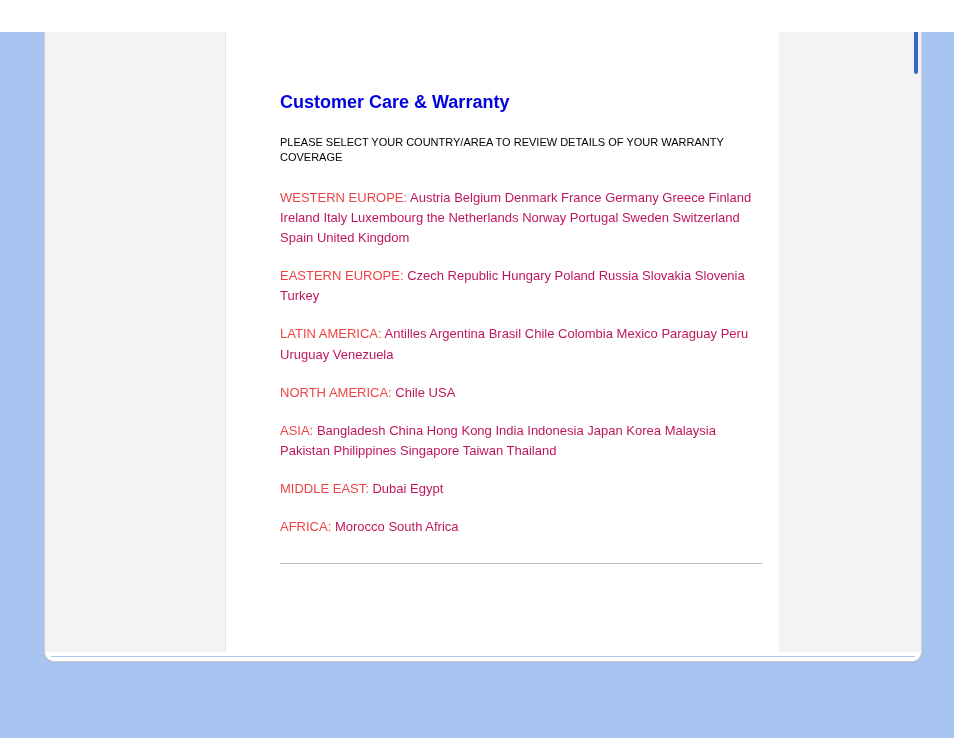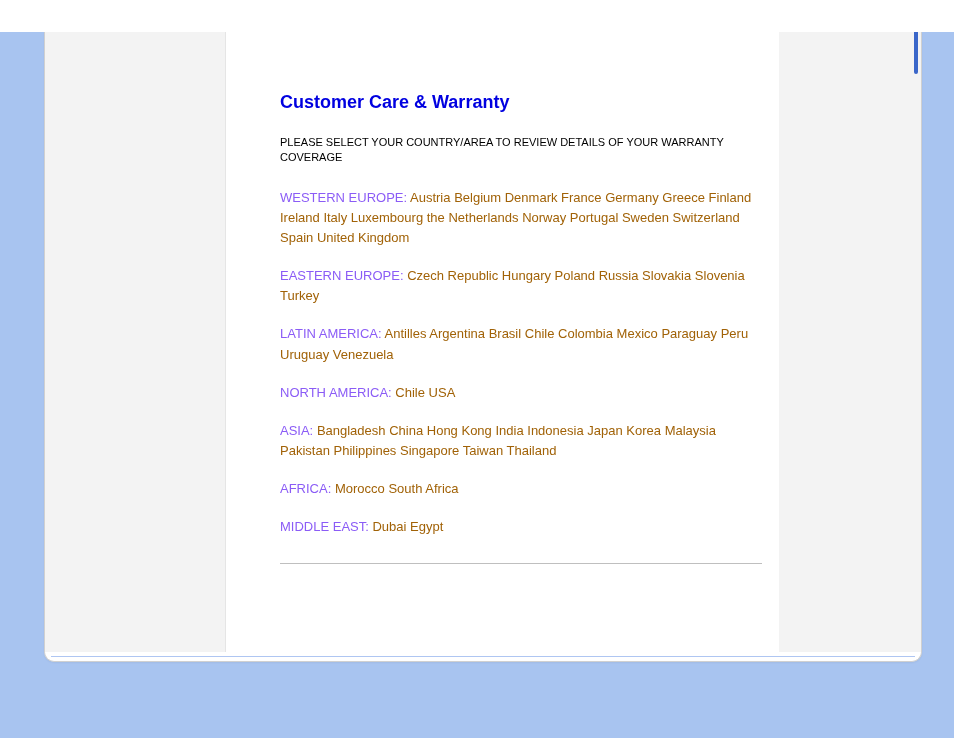--- a/index.html
+++ b/index.html
@@ -87,24 +87,24 @@
     line-height: 1.4;
     margin-bottom: 22px;
     max-width: 470px;
   }
   .region-block {
     margin-bottom: 18px;
     line-height: 1.55;
     max-width: 510px;
   }
   .region-label {
-    color: #8b5cf6;
+    color: #ef4444;
   }
   a.country {
-    color: #a16207;
+    color: #be185d;
     text-decoration: none;
     cursor: pointer;
   }
   .sep { color: #0000e0; }
   hr.content-rule {
     margin-top: 26px;
     border: none;
     border-top: 1px solid #bfbfbf;
     max-width: 510px;
   }
@@ -120,22 +120,22 @@
     <div class="page-main">
       <h1 class="title">Customer Care &amp; Warranty</h1>
       <p class="instruct">PLEASE SELECT YOUR COUNTRY/AREA TO REVIEW DETAILS OF YOUR WARRANTY COVERAGE</p>
 
       <div id="regions">
           <div class="region-block"><span class="region-label">WESTERN EUROPE:</span> <a class="country" href="#">Austria</a><span class="sep">  </span><a class="country" href="#">Belgium</a><span class="sep">  </span><a class="country" href="#">Denmark</a><span class="sep">  </span><a class="country" href="#">France</a><span class="sep">  </span><a class="country" href="#">Germany</a><span class="sep">  </span><a class="country" href="#">Greece</a><span class="sep">  </span><a class="country" href="#">Finland</a><span class="sep">  </span><a class="country" href="#">Ireland</a><span class="sep">  </span><a class="country" href="#">Italy</a><span class="sep">  </span><a class="country" href="#">Luxembourg</a><span class="sep">  </span><a class="country" href="#">the Netherlands</a><span class="sep">  </span><a class="country" href="#">Norway</a><span class="sep">  </span><a class="country" href="#">Portugal</a><span class="sep">  </span><a class="country" href="#">Sweden</a><span class="sep">  </span><a class="country" href="#">Switzerland</a><span class="sep">  </span><a class="country" href="#">Spain</a><span class="sep">  </span><a class="country" href="#">United Kingdom</a></div>
           <div class="region-block"><span class="region-label">EASTERN EUROPE:</span> <a class="country" href="#">Czech Republic</a><span class="sep">  </span><a class="country" href="#">Hungary</a><span class="sep">  </span><a class="country" href="#">Poland</a><span class="sep">  </span><a class="country" href="#">Russia</a><span class="sep">  </span><a class="country" href="#">Slovakia</a><span class="sep">  </span><a class="country" href="#">Slovenia</a><span class="sep">  </span><a class="country" href="#">Turkey</a></div>
           <div class="region-block"><span class="region-label">LATIN AMERICA:</span> <a class="country" href="#">Antilles</a><span class="sep">  </span><a class="country" href="#">Argentina</a><span class="sep">  </span><a class="country" href="#">Brasil</a><span class="sep">  </span><a class="country" href="#">Chile</a><span class="sep">  </span><a class="country" href="#">Colombia</a><span class="sep">  </span><a class="country" href="#">Mexico</a><span class="sep">  </span><a class="country" href="#">Paraguay</a><span class="sep">  </span><a class="country" href="#">Peru</a><span class="sep">  </span><a class="country" href="#">Uruguay</a><span class="sep">  </span><a class="country" href="#">Venezuela</a></div>
           <div class="region-block"><span class="region-label">NORTH AMERICA:</span> <a class="country" href="#">Chile</a><span class="sep">  </span><a class="country" href="#">USA</a></div>
           <div class="region-block"><span class="region-label">ASIA:</span> <a class="country" href="#">Bangladesh</a><span class="sep">  </span><a class="country" href="#">China</a><span class="sep">  </span><a class="country" href="#">Hong Kong</a><span class="sep">  </span><a class="country" href="#">India</a><span class="sep">  </span><a class="country" href="#">Indonesia</a><span class="sep">  </span><a class="country" href="#">Japan</a><span class="sep">  </span><a class="country" href="#">Korea</a><span class="sep">  </span><a class="country" href="#">Malaysia</a><span class="sep">  </span><a class="country" href="#">Pakistan</a><span class="sep">  </span><a class="country" href="#">Philippines</a><span class="sep">  </span><a class="country" href="#">Singapore</a><span class="sep">  </span><a class="country" href="#">Taiwan</a><span class="sep">  </span><a class="country" href="#">Thailand</a></div>
+          <div class="region-block"><span class="region-label">MIDDLE EAST:</span> <a class="country" href="#">Dubai</a><span class="sep">  </span><a class="country" href="#">Egypt</a></div>
           <div class="region-block"><span class="region-label">AFRICA:</span> <a class="country" href="#">Morocco</a><span class="sep">  </span><a class="country" href="#">South Africa</a></div>
-          <div class="region-block"><span class="region-label">MIDDLE EAST:</span> <a class="country" href="#">Dubai</a><span class="sep">  </span><a class="country" href="#">Egypt</a></div>
         </div>
 
       <hr class="content-rule">
     </div>
 
     <div class="page-right">
       <div class="right-edge-accent"></div>
     </div>
 
     <div class="foot-rule"></div>

